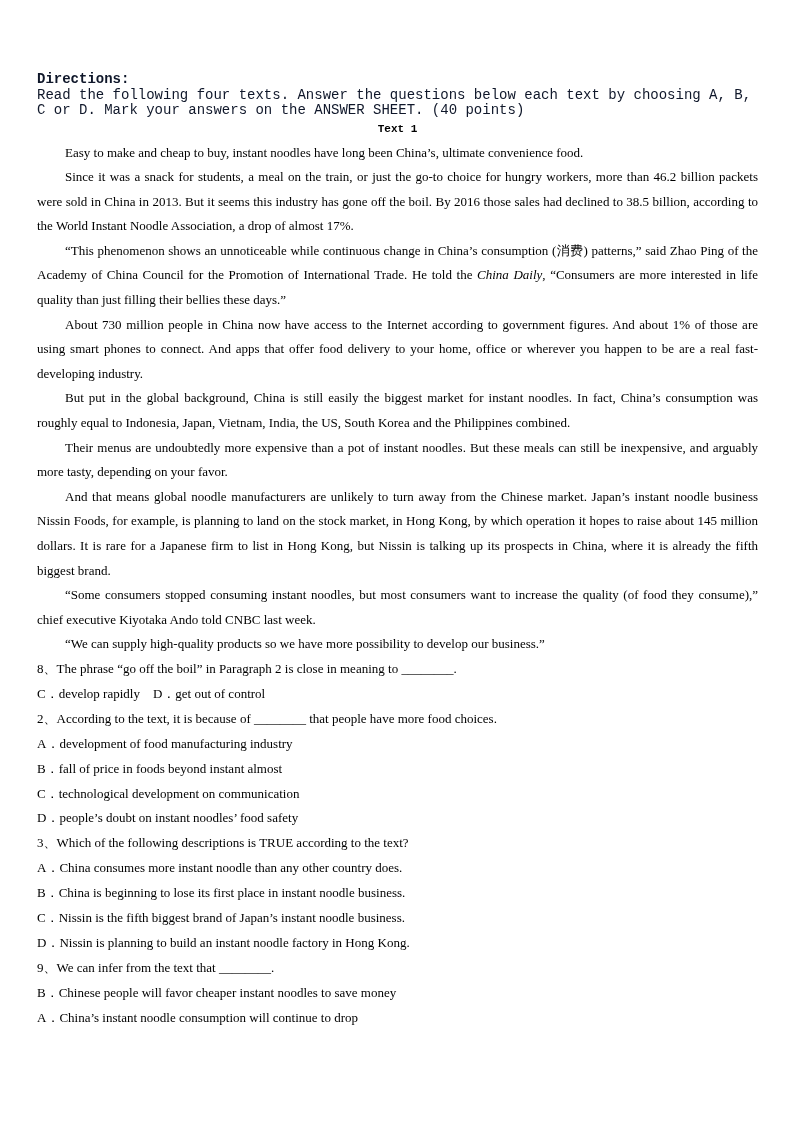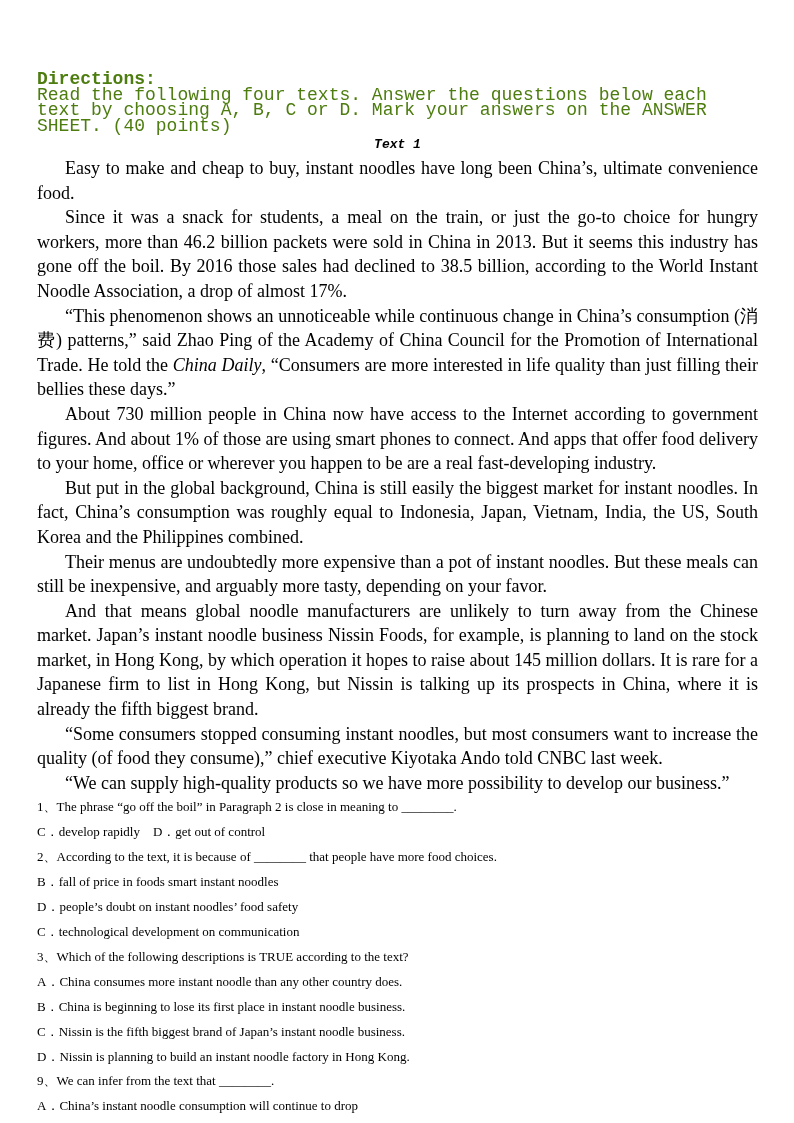--- a/index.html
+++ b/index.html
@@ -10,40 +10,39 @@
     background: #ffffff;
     overflow: hidden;
     color: #000000;
     font-family: "Liberation Serif", "DejaVu Serif", serif;
   }
   .content {
     padding: 72px 36px 0 37px;
   }
   .directions {
     font-family: "Liberation Mono", "DejaVu Sans Mono", monospace;
-    font-size: 18px;
+    font-size: 14px;
     line-height: 15.5px;
-    color: #4d7c0f;
+    color: #0f172a;
   }
   .directions .label {
     display: block;
     font-weight: 700;
   }
   .title {
     font-family: "Liberation Mono", "DejaVu Sans Mono", monospace;
     font-weight: 700;
-    font-size: 13px;
+    font-size: 11px;
     line-height: 17px;
     text-align: center;
     margin: 2px 0 3px 0;
-    font-style: italic;
   }
   .para {
     margin: 0;
-    font-size: 18px;
+    font-size: 13px;
     line-height: 24.6px;
     text-align: justify;
     text-indent: 28px;
   }
   .para .underline { }
   .para .italic { font-style: italic; }
   .q-line {
     margin: 0;
     font-size: 13px;
     line-height: 24.9px;
@@ -69,30 +68,31 @@
         <p class="para"><span>“This phenomenon shows an unnoticeable while continuous change in China’s consumption (消费) patterns,” said Zhao Ping of the Academy of China Council for the Promotion of International Trade. He told the </span><span class="italic">China Daily</span><span>, “Consumers are more interested in life quality than just filling their bellies these days.”</span></p>
         <p class="para"><span>About 730 million people in China now have access to the Internet according to government figures. And about 1% of those are using smart phones to connect. And apps that offer food delivery to your home, office or wherever you happen to be are a real fast-developing industry.</span></p>
         <p class="para"><span>But put in the global background, China is still easily the biggest market for instant noodles. In fact, China’s consumption was roughly equal to Indonesia, Japan, Vietnam, India, the US, South Korea and the Philippines combined.</span></p>
         <p class="para"><span>Their menus are undoubtedly more expensive than a pot of instant noodles. But these meals can still be inexpensive, and arguably more tasty, depending on your favor.</span></p>
         <p class="para"><span>And that means global noodle manufacturers are unlikely to turn away from the Chinese market. Japan’s instant noodle business Nissin Foods, for example, is planning to land on the stock market, in Hong Kong, by which operation it hopes to raise about 145 million dollars. It is rare for a Japanese firm to list in Hong Kong, but Nissin is talking up its prospects in China, where it is already the fifth biggest brand.</span></p>
         <p class="para"><span>“Some consumers stopped consuming instant noodles, but most consumers want to increase the quality (of food they consume),” chief executive Kiyotaka Ando told CNBC last week.</span></p>
         <p class="para"><span>“We can supply high-quality products so we have more possibility to develop our business.”</span></p>
       </div>
 
     <div>
-        <p class="q-line">1、The phrase “go off the boil” in Paragraph 2 is close in meaning to ________.</p>
+        <p class="q-line">8、The phrase “go off the boil” in Paragraph 2 is close in meaning to ________.</p>
         <p class="q-line">C．develop rapidly    D．get out of control</p>
         <p class="q-line">2、According to the text, it is because of ________ that people have more food choices.</p>
-        <p class="q-line">B．fall of price in foods smart instant noodles</p>
+        <p class="q-line">A．development of food manufacturing industry</p>
+        <p class="q-line">B．fall of price in foods beyond instant almost</p>
+        <p class="q-line">C．technological development on communication</p>
         <p class="q-line">D．people’s doubt on instant noodles’ food safety</p>
-        <p class="q-line">C．technological development on communication</p>
         <p class="q-line">3、Which of the following descriptions is TRUE according to the text?</p>
         <p class="q-line">A．China consumes more instant noodle than any other country does.</p>
         <p class="q-line">B．China is beginning to lose its first place in instant noodle business.</p>
         <p class="q-line">C．Nissin is the fifth biggest brand of Japan’s instant noodle business.</p>
         <p class="q-line">D．Nissin is planning to build an instant noodle factory in Hong Kong.</p>
         <p class="q-line">9、We can infer from the text that ________.</p>
+        <p class="q-line">B．Chinese people will favor cheaper instant noodles to save money</p>
         <p class="q-line">A．China’s instant noodle consumption will continue to drop</p>
-        <p class="q-line">B．Chinese people will favor cheaper instant noodles to save money</p>
       </div>
 
   </div>
 </div>
 
 </body></html>

